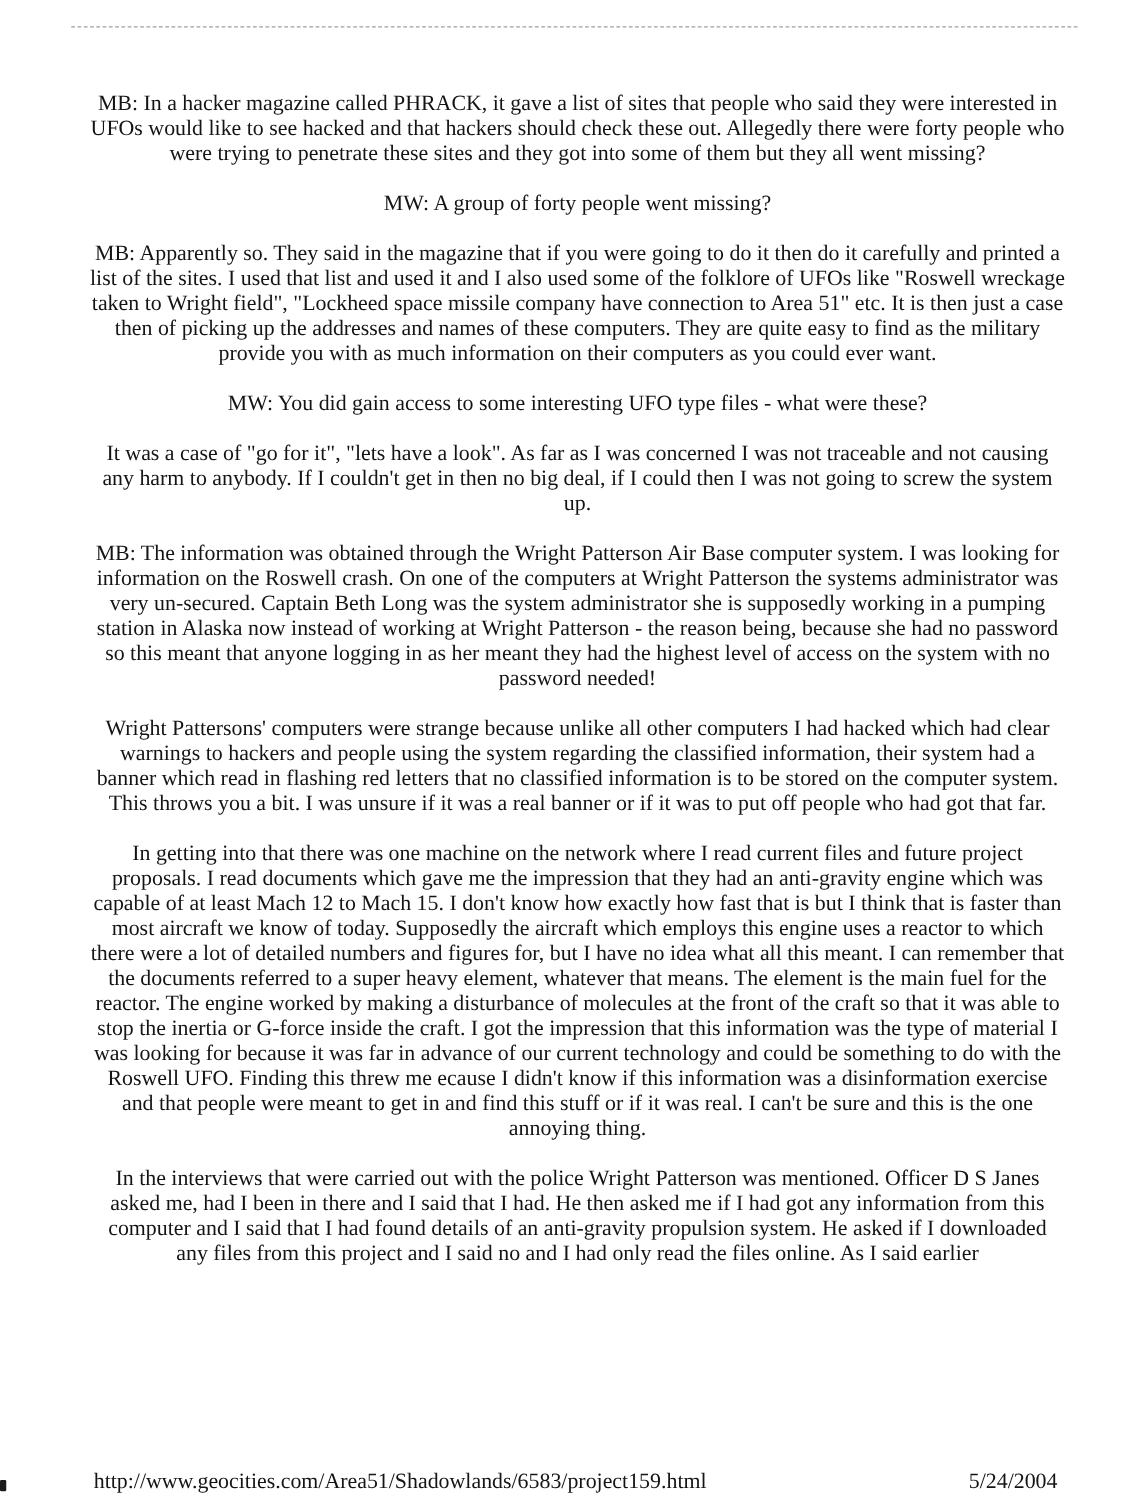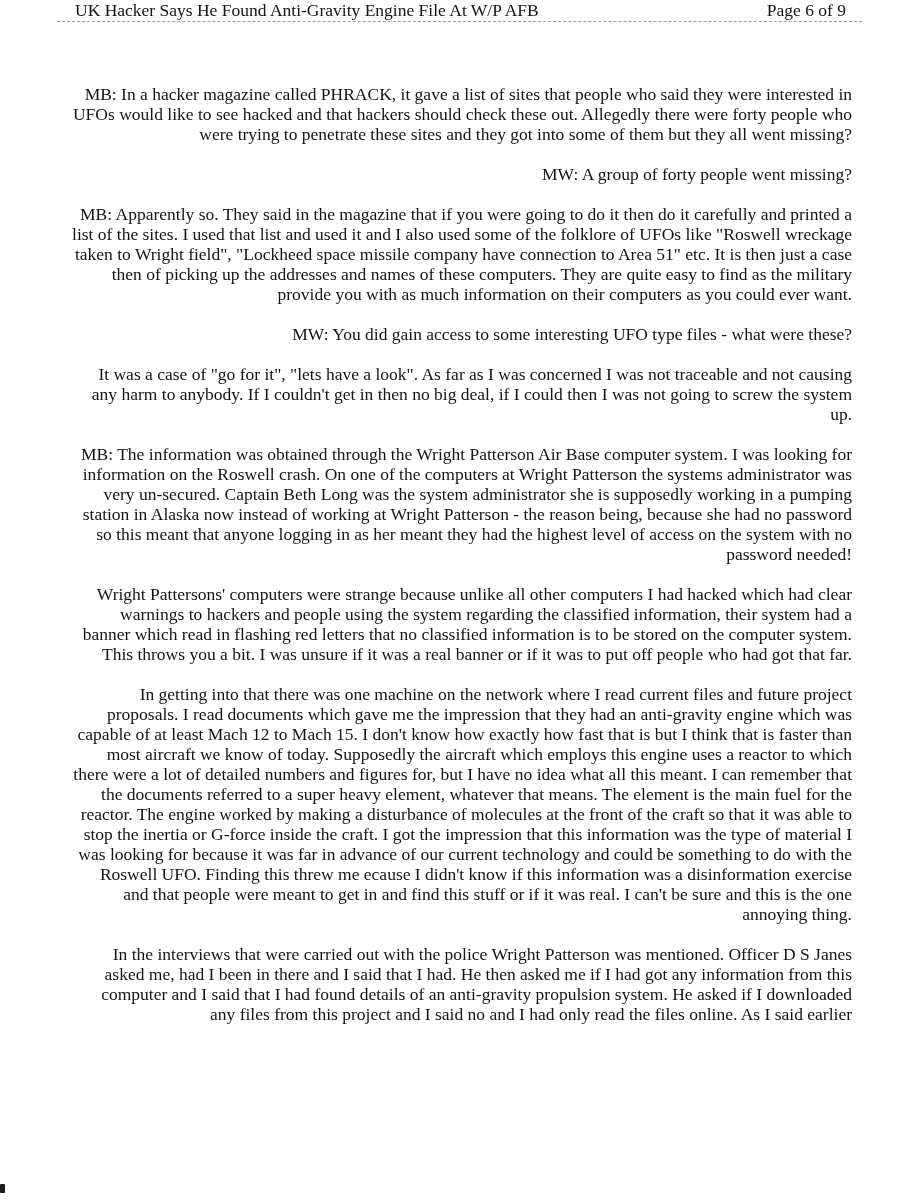--- a/index.html
+++ b/index.html
@@ -32,26 +32,26 @@
     position: absolute;
     top: 21px;
     left: 57px;
     width: 805px;
     height: 0;
     border-top: 1px dashed #8f8f8f;
     opacity: 0.85;
   }
   .doc-body {
     position: absolute;
-    top: 84px;
+    top: 72px;
     left: 72px;
     width: 780px;
     font-size: 17.5px;
     line-height: 20px;
-    text-align: right;
+    text-align: center;
   }
   .doc-body p.para {
     margin: 0 0 20px 0;
     padding: 0;
   }
   .footer {
     position: absolute;
     top: 1174px;
     left: 75px;
     width: 771px;
@@ -70,35 +70,35 @@
     height: 9px;
     background: #1b1b1b;
     border-radius: 1px;
   }
 </style>
 </head>
 <body>
 
 <div class="page">
 
-  <div class="header">
-    <span>UK Hacker Says He Found Anti-Gravity Engine File At W/P AFB</span>
-    <span>Page 6 of 9</span>
-  </div>
 
   <div class="header-rule"></div>
 
   <div class="doc-body">
       <p class="para">MB: In a hacker magazine called PHRACK, it gave a list of sites that people who said they were interested in UFOs would like to see hacked and that hackers should check these out. Allegedly there were forty people who were trying to penetrate these sites and they got into some of them but they all went missing?</p>
       <p class="para">MW: A group of forty people went missing?</p>
       <p class="para">MB: Apparently so. They said in the magazine that if you were going to do it then do it carefully and printed a list of the sites. I used that list and used it and I also used some of the folklore of UFOs like "Roswell wreckage taken to Wright field", "Lockheed space missile company have connection to Area 51" etc. It is then just a case then of picking up the addresses and names of these computers. They are quite easy to find as the military provide you with as much information on their computers as you could ever want.</p>
       <p class="para">MW: You did gain access to some interesting UFO type files - what were these?</p>
       <p class="para">It was a case of "go for it", "lets have a look". As far as I was concerned I was not traceable and not causing any harm to anybody. If I couldn't get in then no big deal, if I could then I was not going to screw the system up.</p>
       <p class="para">MB: The information was obtained through the Wright Patterson Air Base computer system. I was looking for information on the Roswell crash. On one of the computers at Wright Patterson the systems administrator was very un-secured. Captain Beth Long was the system administrator she is supposedly working in a pumping station in Alaska now instead of working at Wright Patterson - the reason being, because she had no password so this meant that anyone logging in as her meant they had the highest level of access on the system with no password needed!</p>
       <p class="para">Wright Pattersons' computers were strange because unlike all other computers I had hacked which had clear warnings to hackers and people using the system regarding the classified information, their system had a banner which read in flashing red letters that no classified information is to be stored on the computer system. This throws you a bit. I was unsure if it was a real banner or if it was to put off people who had got that far.</p>
       <p class="para">In getting into that there was one machine on the network where I read current files and future project proposals. I read documents which gave me the impression that they had an anti-gravity engine which was capable of at least Mach 12 to Mach 15. I don't know how exactly how fast that is but I think that is faster than most aircraft we know of today. Supposedly the aircraft which employs this engine uses a reactor to which there were a lot of detailed numbers and figures for, but I have no idea what all this meant. I can remember that the documents referred to a super heavy element, whatever that means. The element is the main fuel for the reactor. The engine worked by making a disturbance of molecules at the front of the craft so that it was able to stop the inertia or G-force inside the craft. I got the impression that this information was the type of material I was looking for because it was far in advance of our current technology and could be something to do with the Roswell UFO. Finding this threw me ecause I didn't know if this information was a disinformation exercise and that people were meant to get in and find this stuff or if it was real. I can't be sure and this is the one annoying thing.</p>
       <p class="para">In the interviews that were carried out with the police Wright Patterson was mentioned. Officer D S Janes asked me, had I been in there and I said that I had. He then asked me if I had got any information from this computer and I said that I had found details of an anti-gravity propulsion system. He asked if I downloaded any files from this project and I said no and I had only read the files online. As I said earlier</p>
     </div>
 
+  <div class="footer">
+    <span>http://www.geocities.com/Area51/Shadowlands/6583/project159.html</span>
+    <span>5/24/2004</span>
+  </div>
 
   <div class="scan-speck"></div>
 
 </div>
 
 </body></html>

